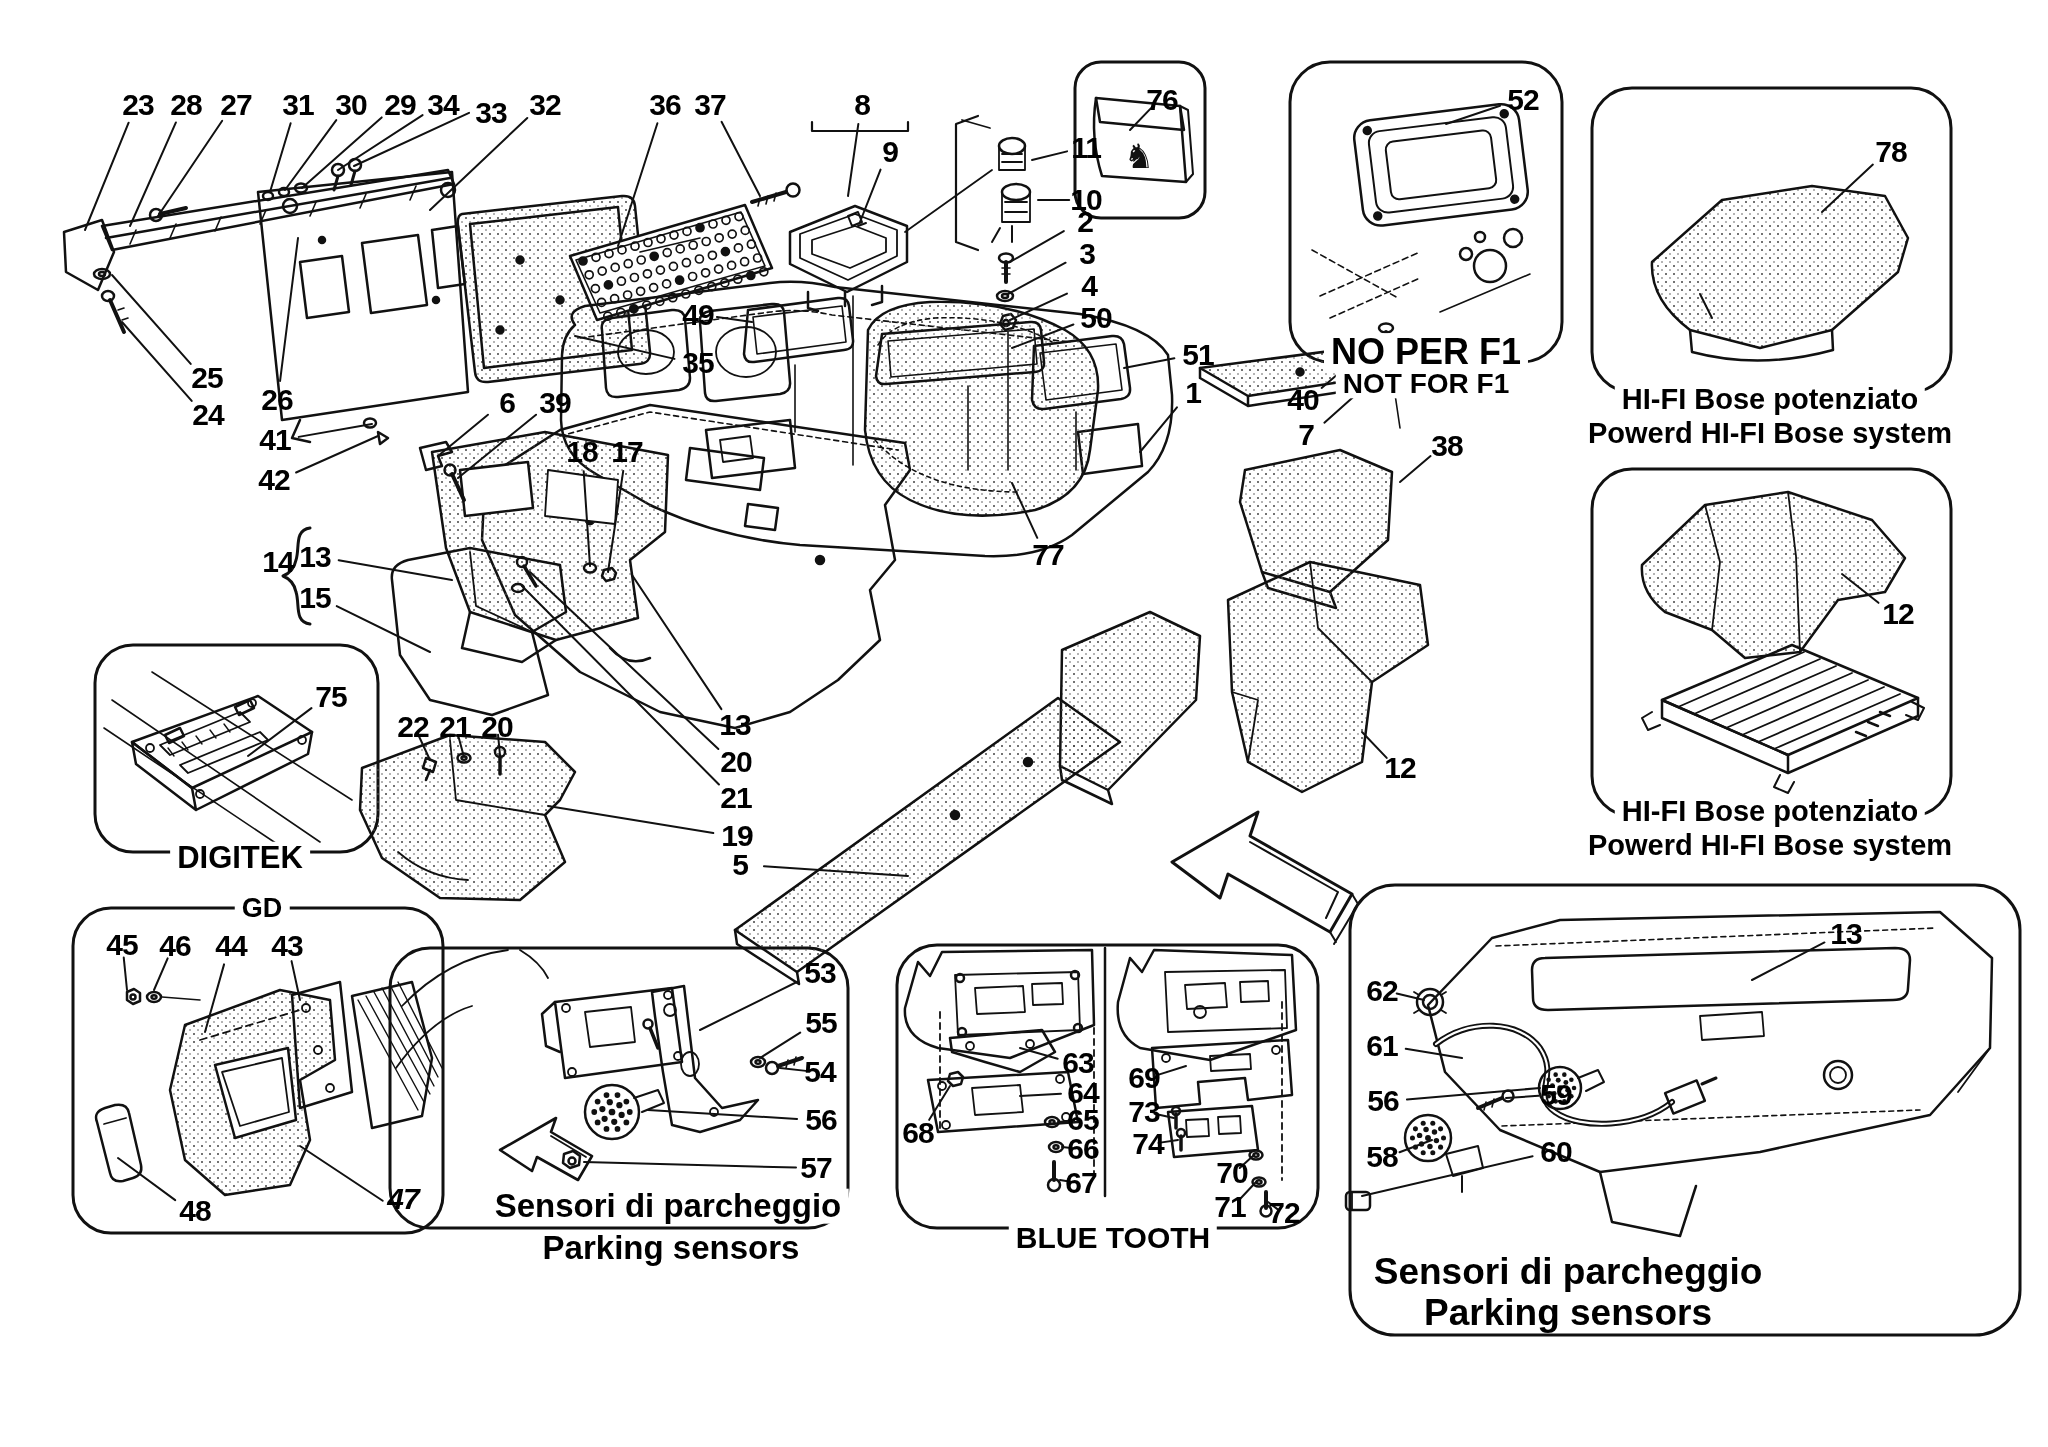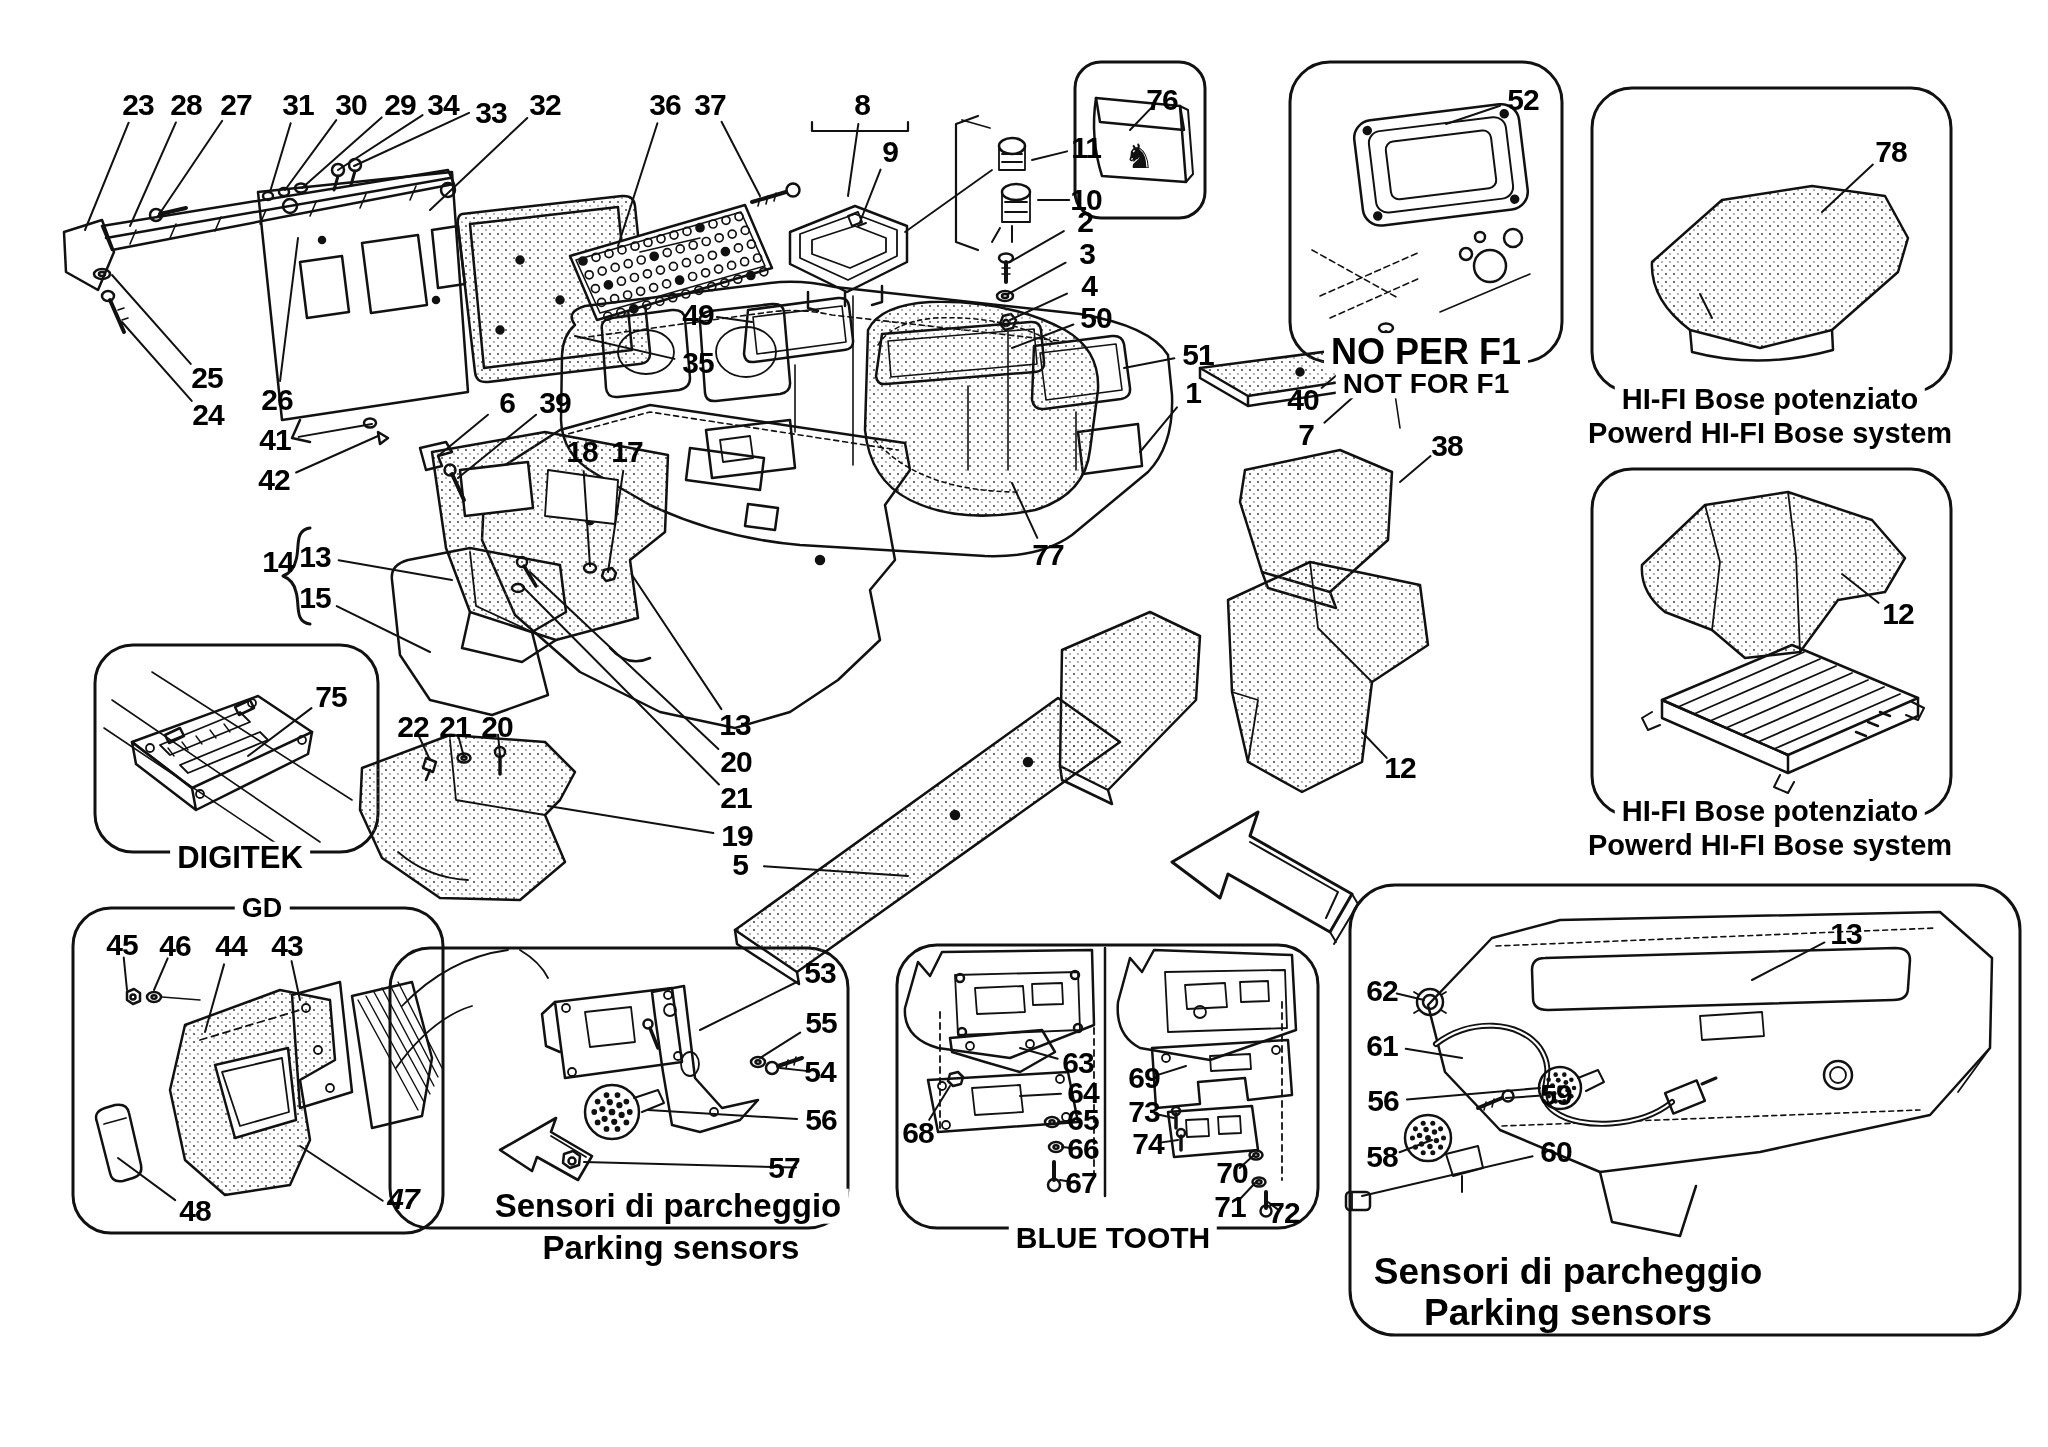--- a/index.html
+++ b/index.html
@@ -703,21 +703,21 @@
       <div class="co" style="left: 122px; top: 945px;">45</div>
       <div class="co" style="left: 175px; top: 946px;">46</div>
       <div class="co" style="left: 231px; top: 946px;">44</div>
       <div class="co" style="left: 287px; top: 946px;">43</div>
       <div class="co" style="left: 195px; top: 1211px;">48</div>
       <div class="co" style="left: 403px; top: 1199px; font-style: italic;">47</div>
       <div class="co" style="left: 820px; top: 973px;">53</div>
       <div class="co" style="left: 821px; top: 1023px;">55</div>
       <div class="co" style="left: 820px; top: 1072px;">54</div>
       <div class="co" style="left: 821px; top: 1120px;">56</div>
-      <div class="co" style="left: 784px; top: 1168px;">57</div>
+      <div class="co" style="left: 816px; top: 1168px;">57</div>
       <div class="co" style="left: 1078px; top: 1063px;">63</div>
       <div class="co" style="left: 1083px; top: 1093px;">64</div>
       <div class="co" style="left: 1083px; top: 1120px;">65</div>
       <div class="co" style="left: 1083px; top: 1149px;">66</div>
       <div class="co" style="left: 1081px; top: 1183px;">67</div>
       <div class="co" style="left: 918px; top: 1133px;">68</div>
       <div class="co" style="left: 1144px; top: 1078px;">69</div>
       <div class="co" style="left: 1144px; top: 1112px;">73</div>
       <div class="co" style="left: 1148px; top: 1144px;">74</div>
       <div class="co" style="left: 1232px; top: 1173px;">70</div>

